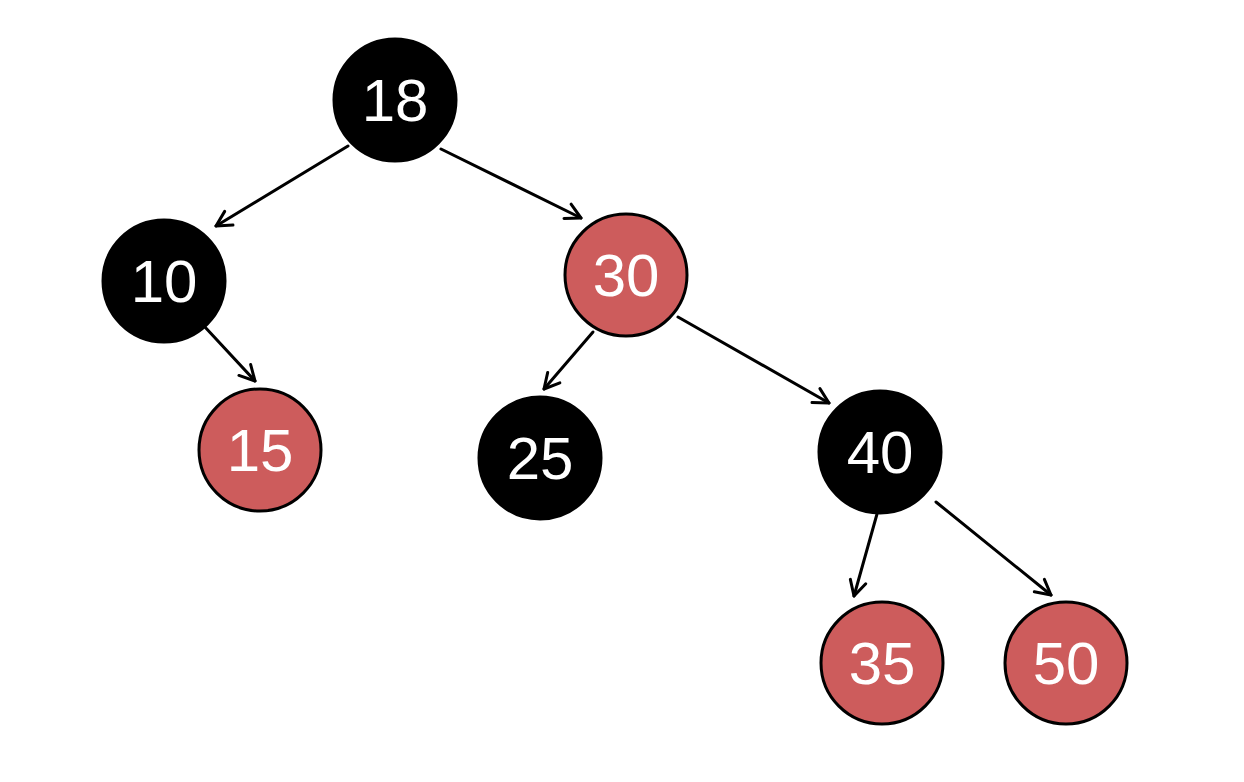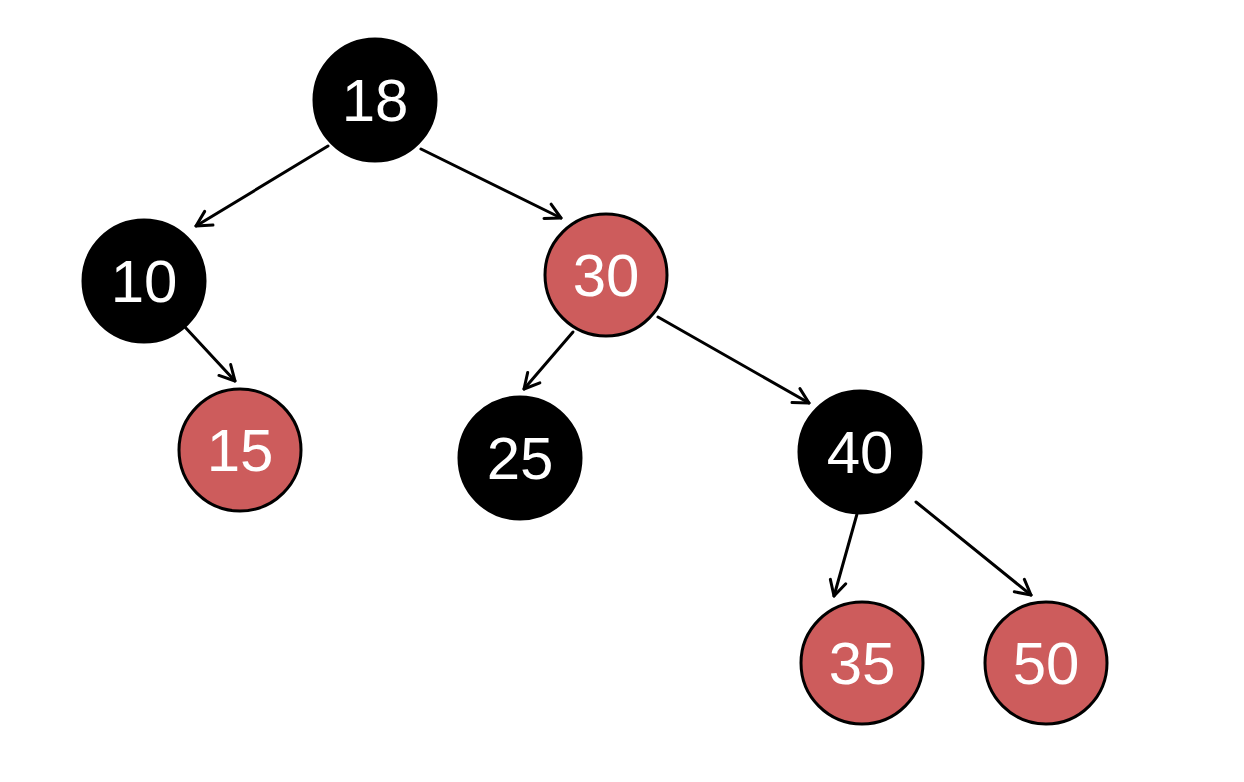--- a/index.html
+++ b/index.html
@@ -7,20 +7,21 @@
     padding: 0;
     background: #ffffff;
   }
   .canvas {
     position: relative;
     width: 1164px;
     height: 782px;
     background: #ffffff;
     overflow: hidden;
     font-family: "Liberation Sans", sans-serif;
+    padding-left: 20px;
   }
   svg .edge-line {
     stroke: #000000;
     stroke-width: 3;
     fill: none;
     stroke-linecap: round;
   }
   svg .node-circle {
     stroke-width: 3;
   }

